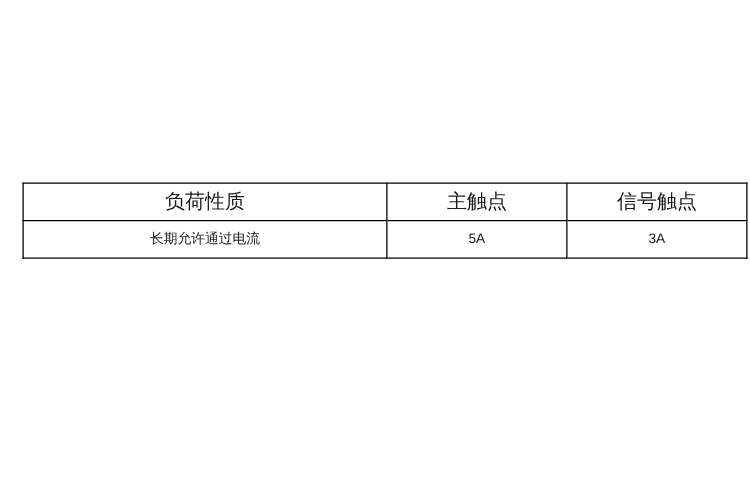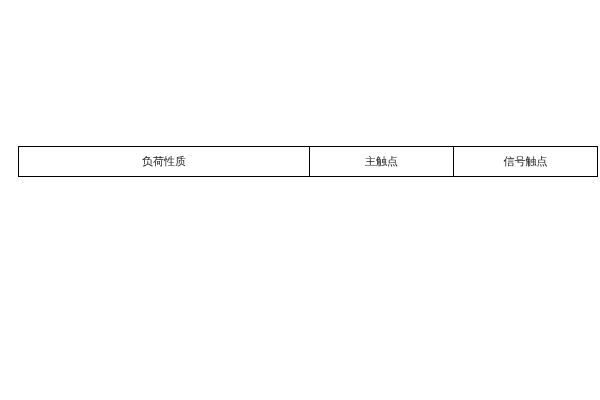--- a/index.html
+++ b/index.html
@@ -42,31 +42,36 @@
     color: #1a1a1a;
     font-family: "Liberation Sans", "DejaVu Sans", sans-serif;
     line-height: 1.2;
     padding: 0 2px;
     white-space: nowrap;
   }
   table.spec-table td.col-a { width: 286px; }
   table.spec-table td.col-b { width: 139px; margin-top: 32px; }
   table.spec-table td.col-c { width: 139px; }
   table.spec-table tr.header-row td {
-    font-size: 11px;
+    font-size: 16px;
   }
 </style>
 </head>
 <body>
 
 <div class="page">
   <div class="table-wrap">
     <table class="spec-table">
       <tbody>
         <tr class="header-row">
           <td class="col-a">负荷性质</td>
           <td class="col-b">主触点</td>
           <td class="col-c">信号触点</td>
         </tr>
+        <tr>
+          <td class="col-a">长期允许通过电流</td>
+          <td class="col-b">5A</td>
+          <td class="col-c">3A</td>
+        </tr>
       </tbody>
     </table>
   </div>
 </div>
 
 </body></html>

